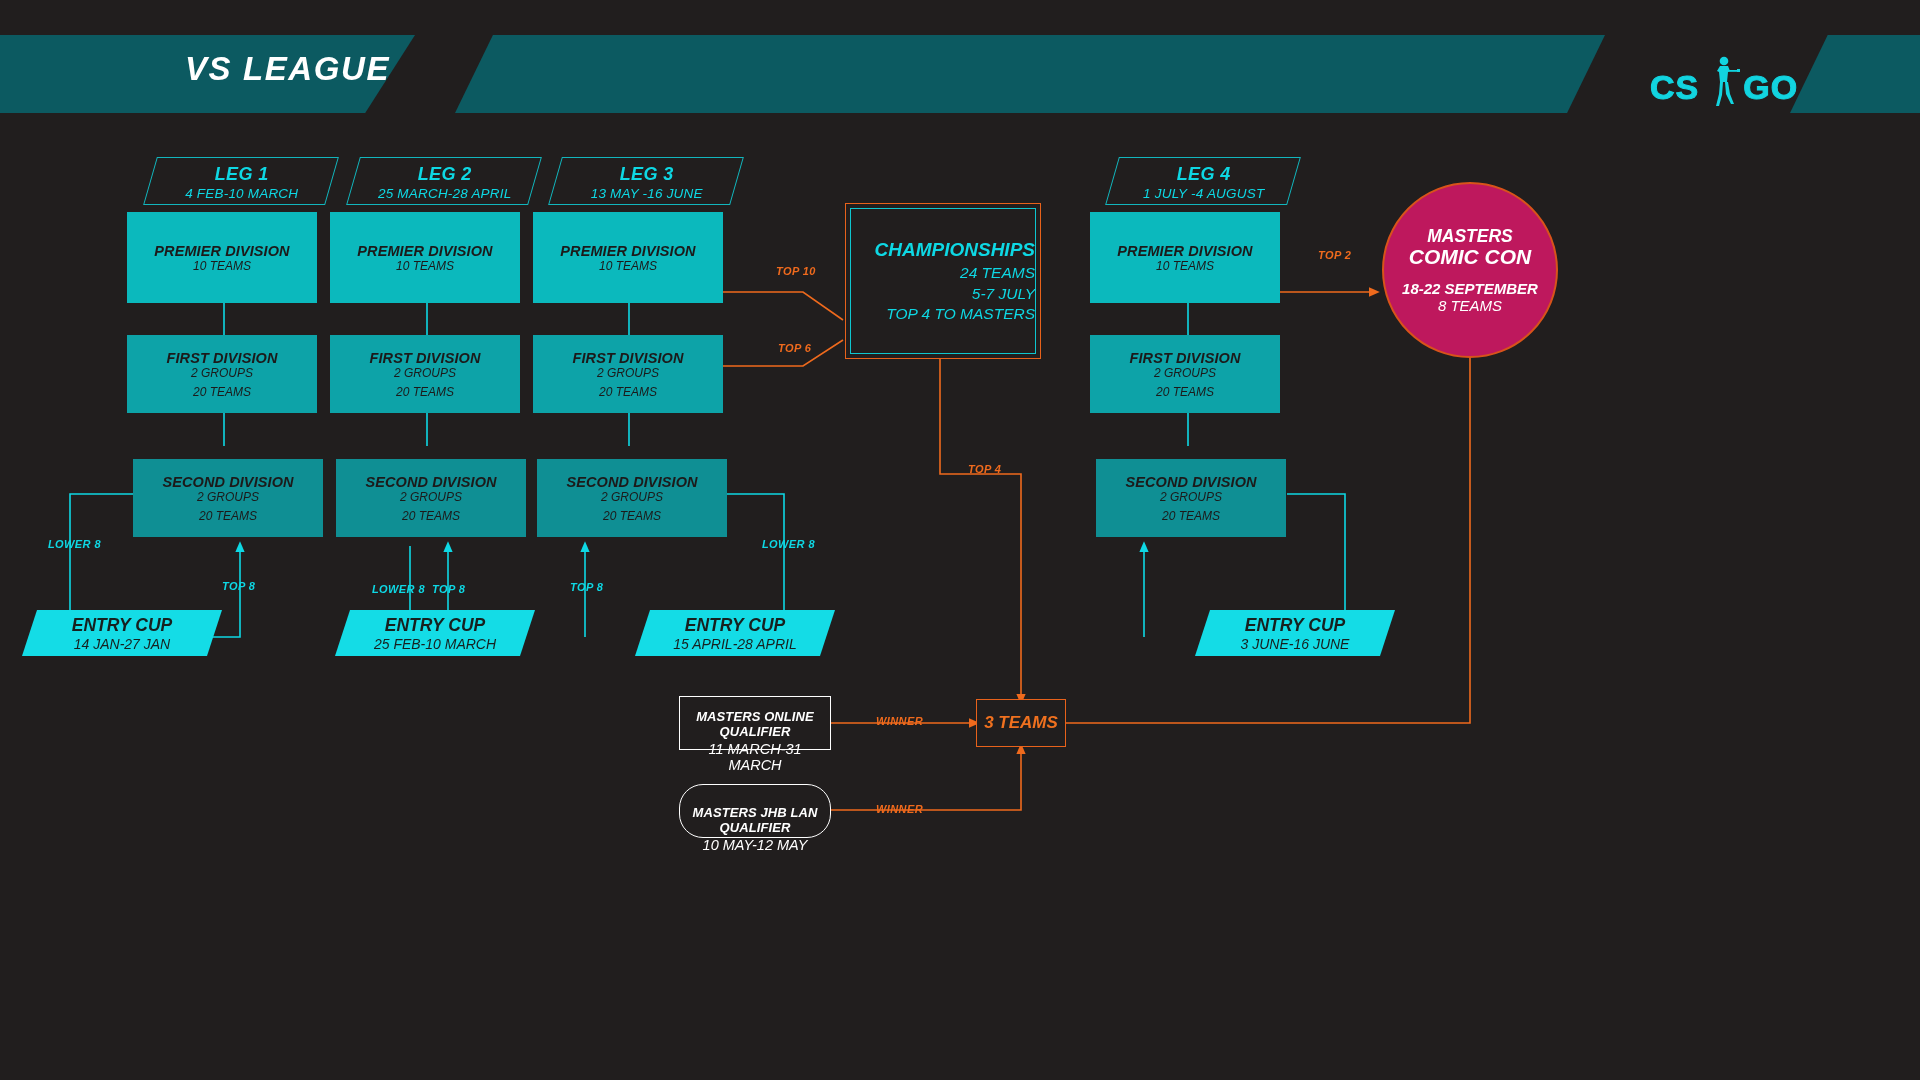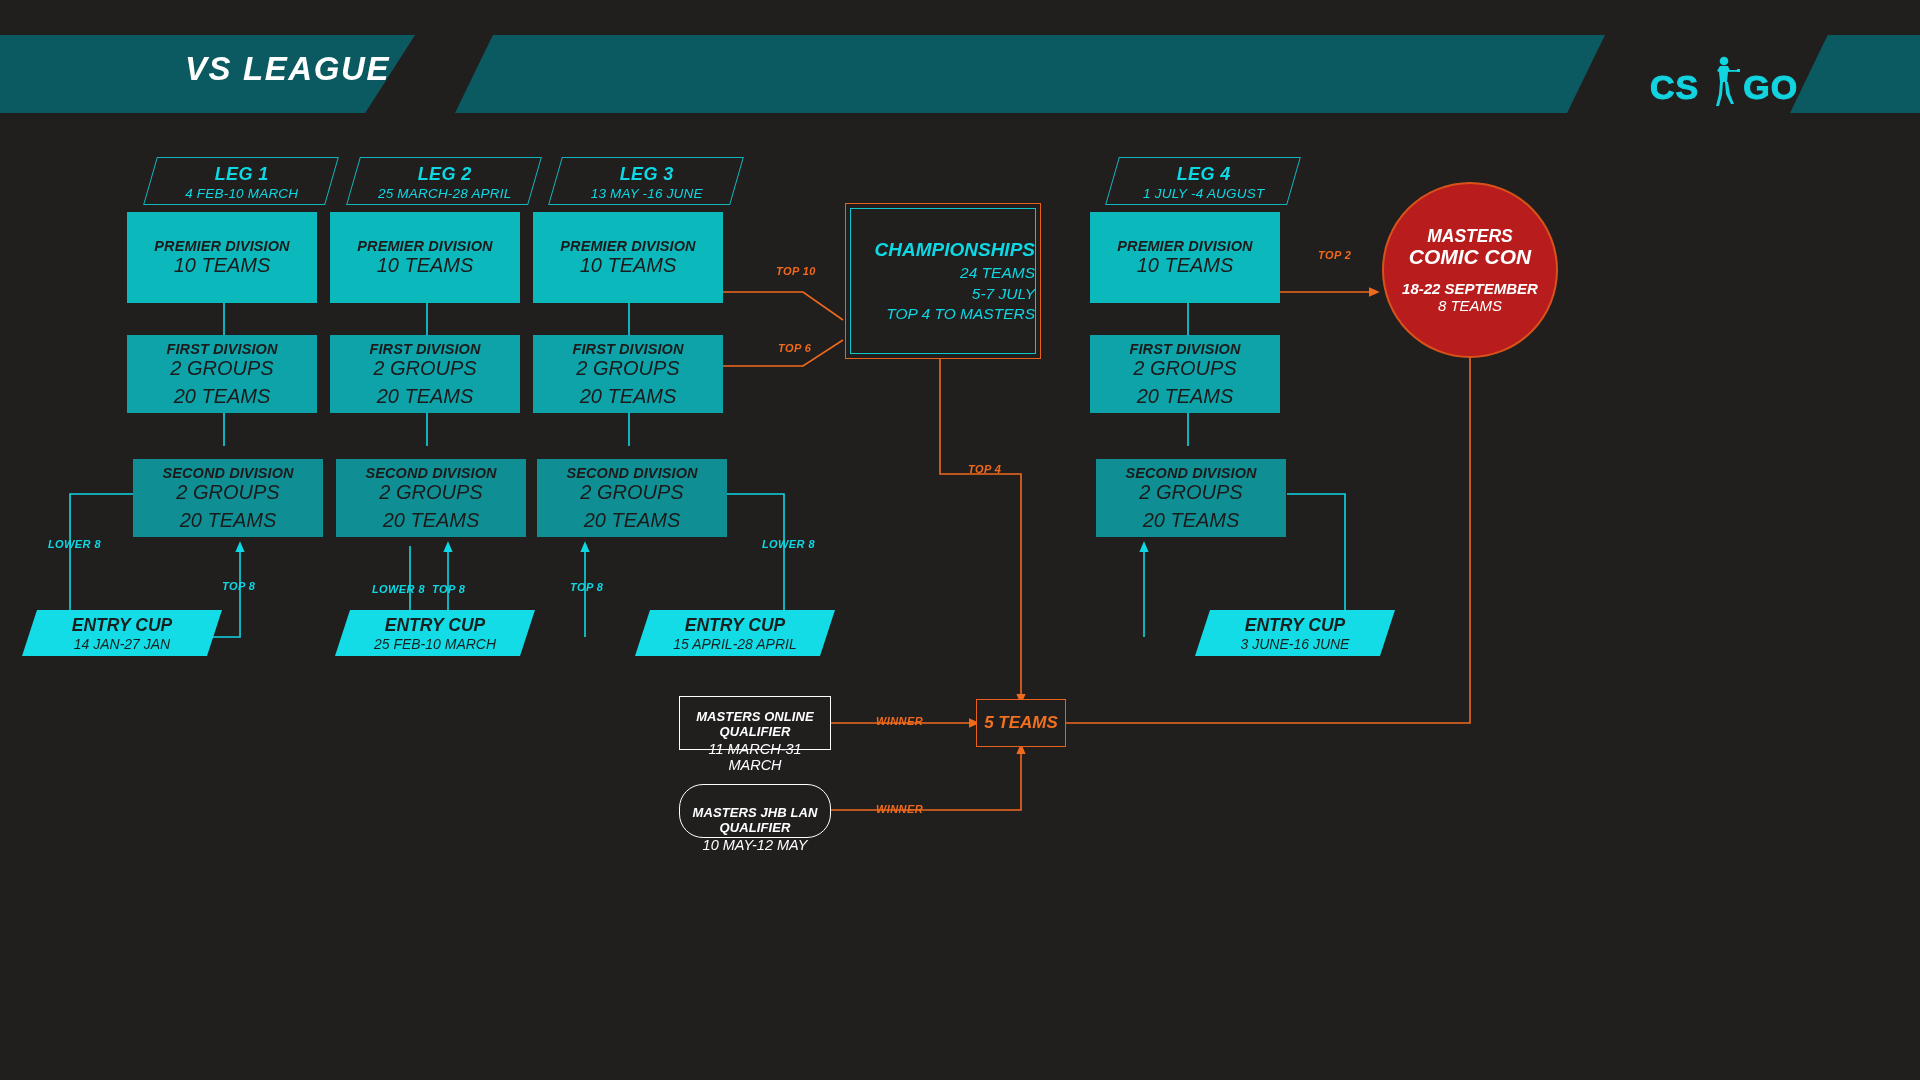--- a/index.html
+++ b/index.html
@@ -57,21 +57,21 @@
   .leg-dates { font-size: 13.5px; font-style: italic; letter-spacing: .2px; margin-top: 1px; }
 
   
   .divbox {
     position: absolute;
     display: flex; flex-direction: column;
     align-items: center; justify-content: center;
     color: #1c1a1a; text-align: center;
   }
   .div-title { font-size: 14.5px; font-weight: 700; font-style: italic; letter-spacing: .1px; }
-  .div-sub   { font-size: 20px; font-style: italic; }
+  .div-sub   { font-size: 12px; font-style: italic; }
   .div-sub.gap { margin-top: 5px; }
   .premier { background: #0bb9bd; }
   .first   { background: #0da3a8; }
   .second  { background: #0f8f94; }
 
   
   .cupbox { position: absolute; height: 46px; }
   .cupbox .shape {
     position: absolute; inset: 0; background: #14dce6;
     clip-path: polygon(7.5% 0, 100% 0, 92.5% 100%, 0 100%);
@@ -95,21 +95,21 @@
     display: flex; flex-direction: column;
     align-items: flex-end; justify-content: center;
     color: #0ed8e4; text-align: center; line-height: 1.32;
   }
   .champ-title { font-size: 19px; font-weight: 700; font-style: italic; margin-bottom: 1px; }
   .champ-line { font-size: 15.5px; font-style: italic; }
 
   
   .masters {
     position: absolute; border-radius: 50%;
-    background: #b91c1c; border: 2px solid #d8531a;
+    background: #be185d; border: 2px solid #d8531a;
     display: flex; flex-direction: column;
     align-items: center; justify-content: center;
     text-align: center; color: #ffffff;
   }
   .m-l1 { font-size: 17.5px; font-weight: 700; font-style: italic; }
   .m-l2 { font-size: 21px; font-weight: 700; font-style: italic; margin-top: -2px; }
   .m-l3 { font-size: 15px; font-weight: 700; font-style: italic; margin-top: 11px; }
   .m-l4 { font-size: 15px; font-style: italic; }
 
   
@@ -367,16 +367,16 @@
   </div>
   <span class="lbl or" style="left:876px; top:715px;">WINNER</span>
 
   <div class="qual" style="left:679px; top:784px; width:152px; height:54px;border-radius:24px;">
     <span class="q-t">MASTERS JHB LAN QUALIFIER</span>
     <span class="q-d">10 MAY-12 MAY</span>
   </div>
   <span class="lbl or" style="left:876px; top:803px;">WINNER</span>
 
   <div class="sixteams" style="left:976px; top:699px; width:90px; height:48px;">
-    <span>5 TEAMS</span>
+    <span>3 TEAMS</span>
   </div>
 
 </div>
 
 </body></html>

